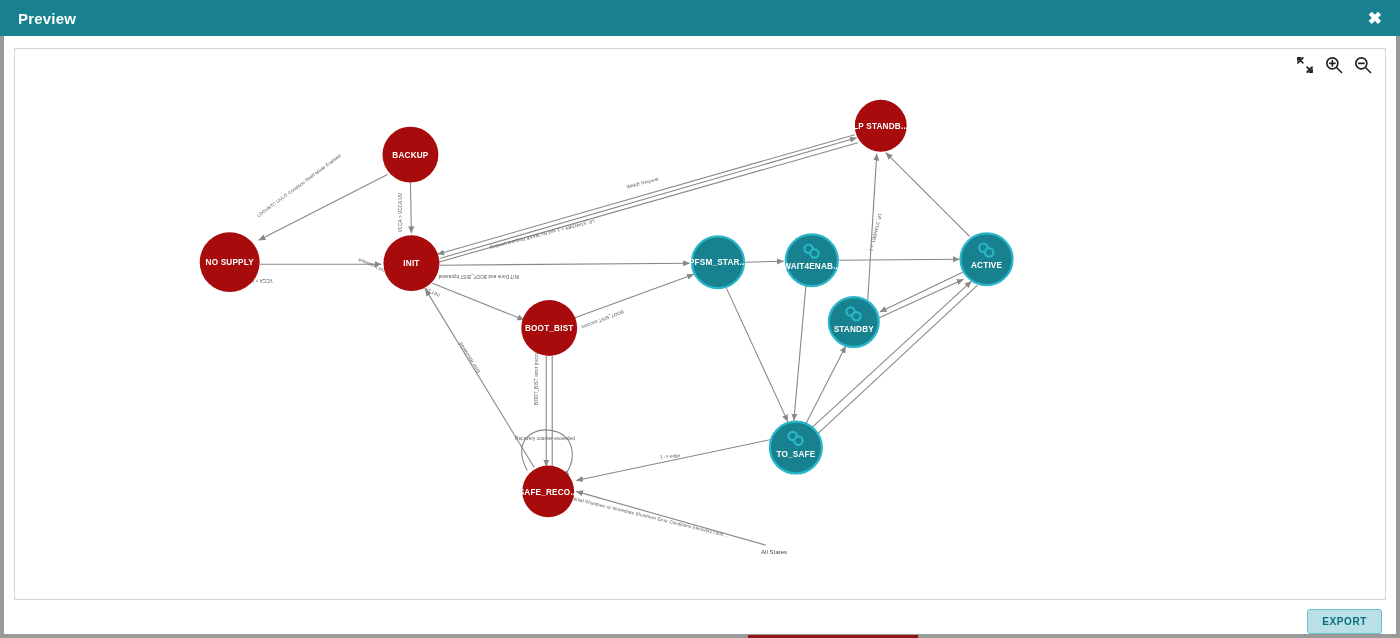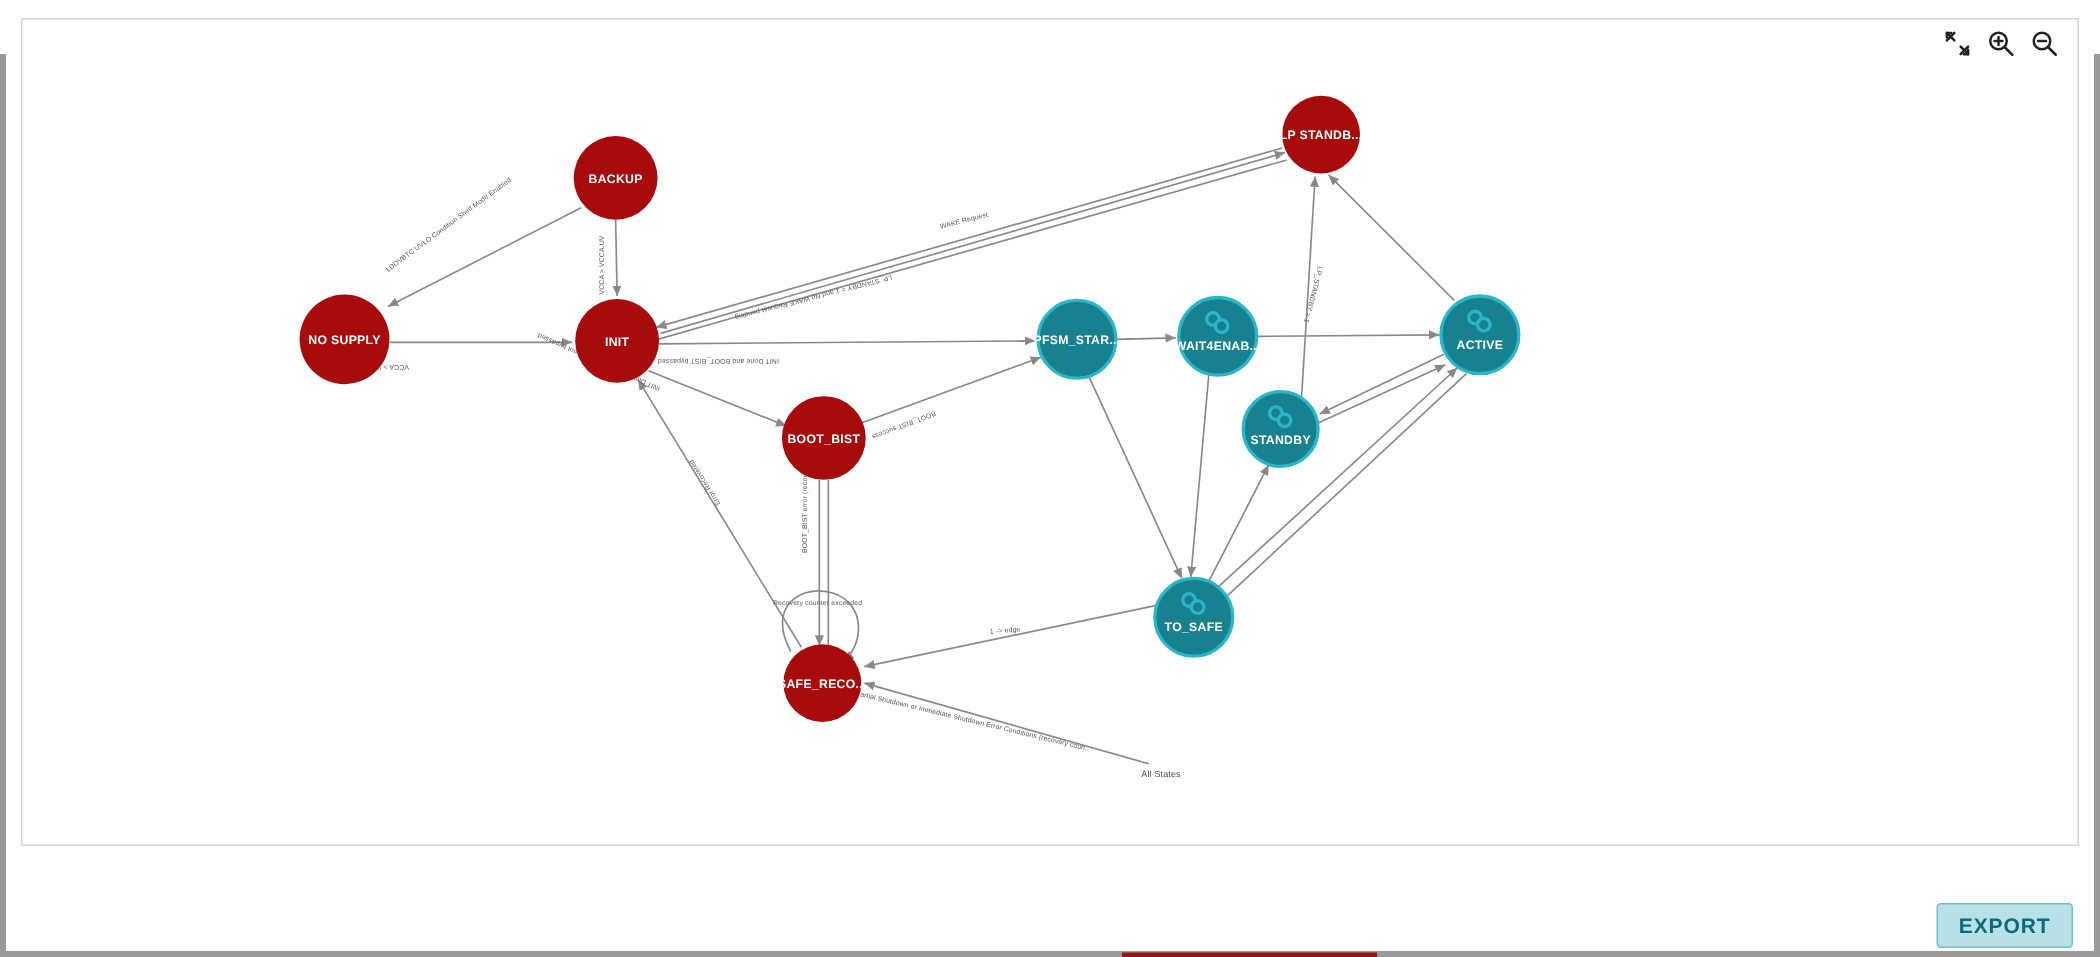--- a/index.html
+++ b/index.html
@@ -32,33 +32,37 @@
                     font-weight:bold;text-anchor:middle;dominant-baseline:middle;letter-spacing:.2px;}
   .link-ico{fill:none;stroke:#ffffff;stroke-width:1.3;}
 
   .edge{fill:none;stroke:#888888;stroke-width:1.1;}
   .edge-lbl{fill:#555555;font-family:"Liberation Sans",sans-serif;font-size:4.6px;letter-spacing:.1px;}
   .edge-lbl.plain{fill:#4a4a4a;font-size:6px;}
 
   
   .footer{flex:0 0 42px;background:#ffffff;display:flex;align-items:center;justify-content:flex-end;
           padding:0 18px 0 0;box-sizing:border-box;}
-  .export-btn{background:#b8e0e6;border:1px solid #6cc0cc;color:#0d6b78;font-size:14px;font-weight:bold;
+  .export-btn{background:#b8e0e6;border:1px solid #6cc0cc;color:#0d6b78;font-size:10px;font-weight:bold;
               letter-spacing:.6px;padding:6px 14px;border-radius:3px;cursor:pointer;font-family:"Liberation Sans",sans-serif;}
 
   .bottom-strip{position:absolute;left:0;bottom:0;width:1400px;height:4px;background:#9a9a9a;}
   .bottom-strip .red-seg{position:absolute;left:748px;top:1px;width:170px;height:3px;background:#8d1616;}
   .edge-left{position:absolute;left:0;top:36px;width:4px;height:598px;background:#9a9a9a;}
   .edge-right{position:absolute;right:0;top:36px;width:4px;height:598px;background:#9a9a9a;}
 </style>
 </head>
 <body>
 
 <div class="app">
 
+  <div class="titlebar">
+    <span class="title">Preview</span>
+    <span class="close-btn">✖</span>
+  </div>
 
   <div class="bodywrap">
     <div class="canvas-card">
 
       <div class="zoom-tools">
         <svg class="tool" viewBox="0 0 24 24">
           <g stroke="#222" stroke-width="2" stroke-linecap="round" fill="none">
             <path d="M3.5 3.5 L9.5 9.5 M3.5 9.5 L9.5 3.5"></path>
             <path d="M14.5 14.5 L20.5 20.5 M14.5 20.5 L20.5 14.5"></path>
             <path d="M3.5 3.5 L3.5 7 M3.5 3.5 L7 3.5"></path>

